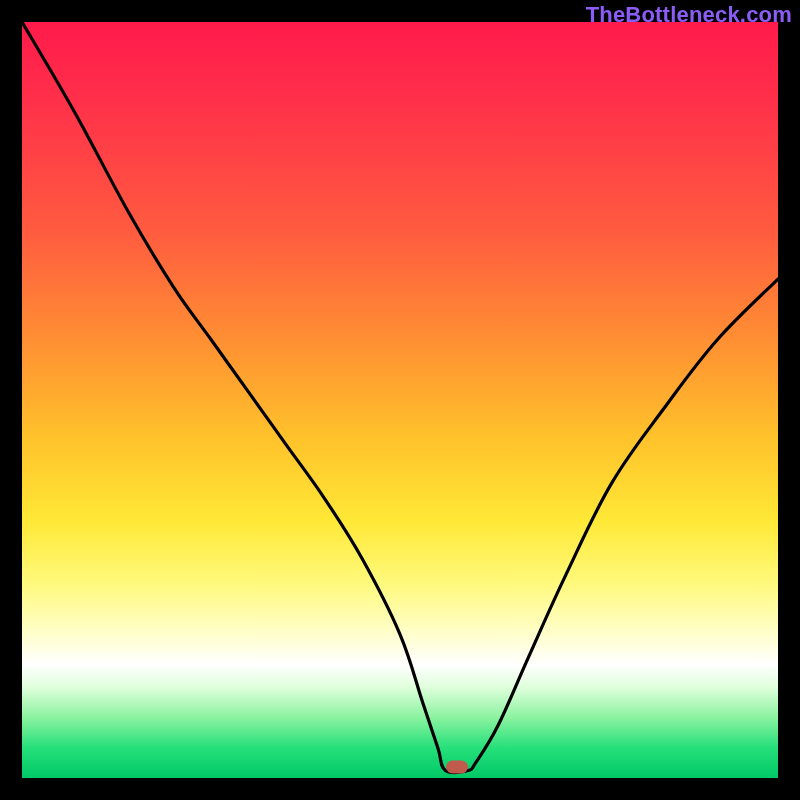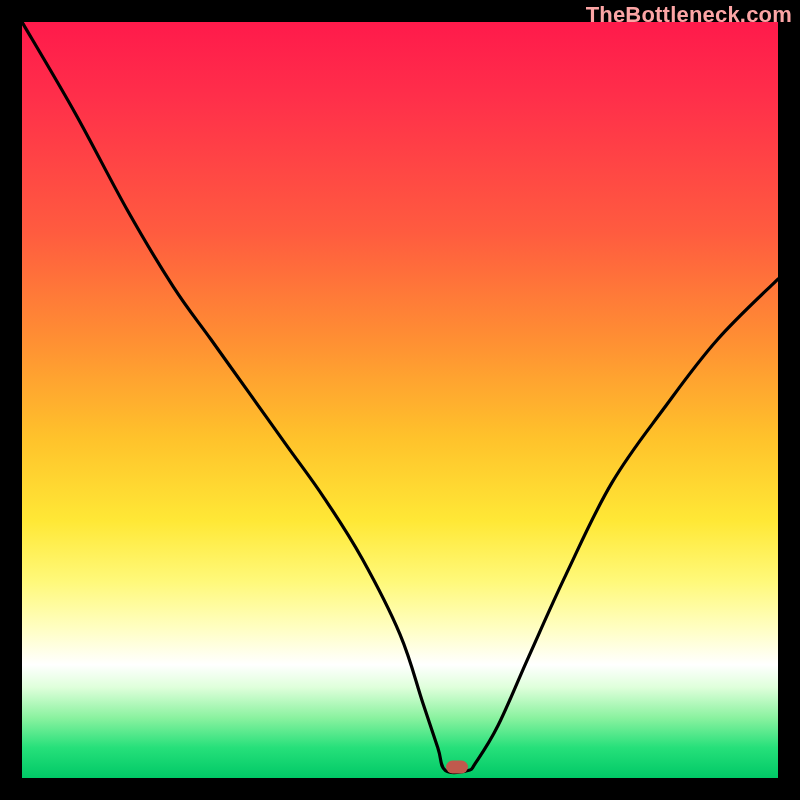--- a/index.html
+++ b/index.html
@@ -15,21 +15,21 @@
     width: 800px;
     height: 800px;
   }
   .watermark {
     position: absolute;
     top: 2px;
     right: 8px;
     font-family: Arial, Helvetica, sans-serif;
     font-size: 22px;
     font-weight: 600;
-    color: #fca5a5;
+    color: #8b5cf6;
     letter-spacing: 0.2px;
     z-index: 20;
   }
   .plot-area {
     position: absolute;
     left: 22px;
     top: 22px;
     width: 756px;
     height: 756px;
     overflow: hidden;

